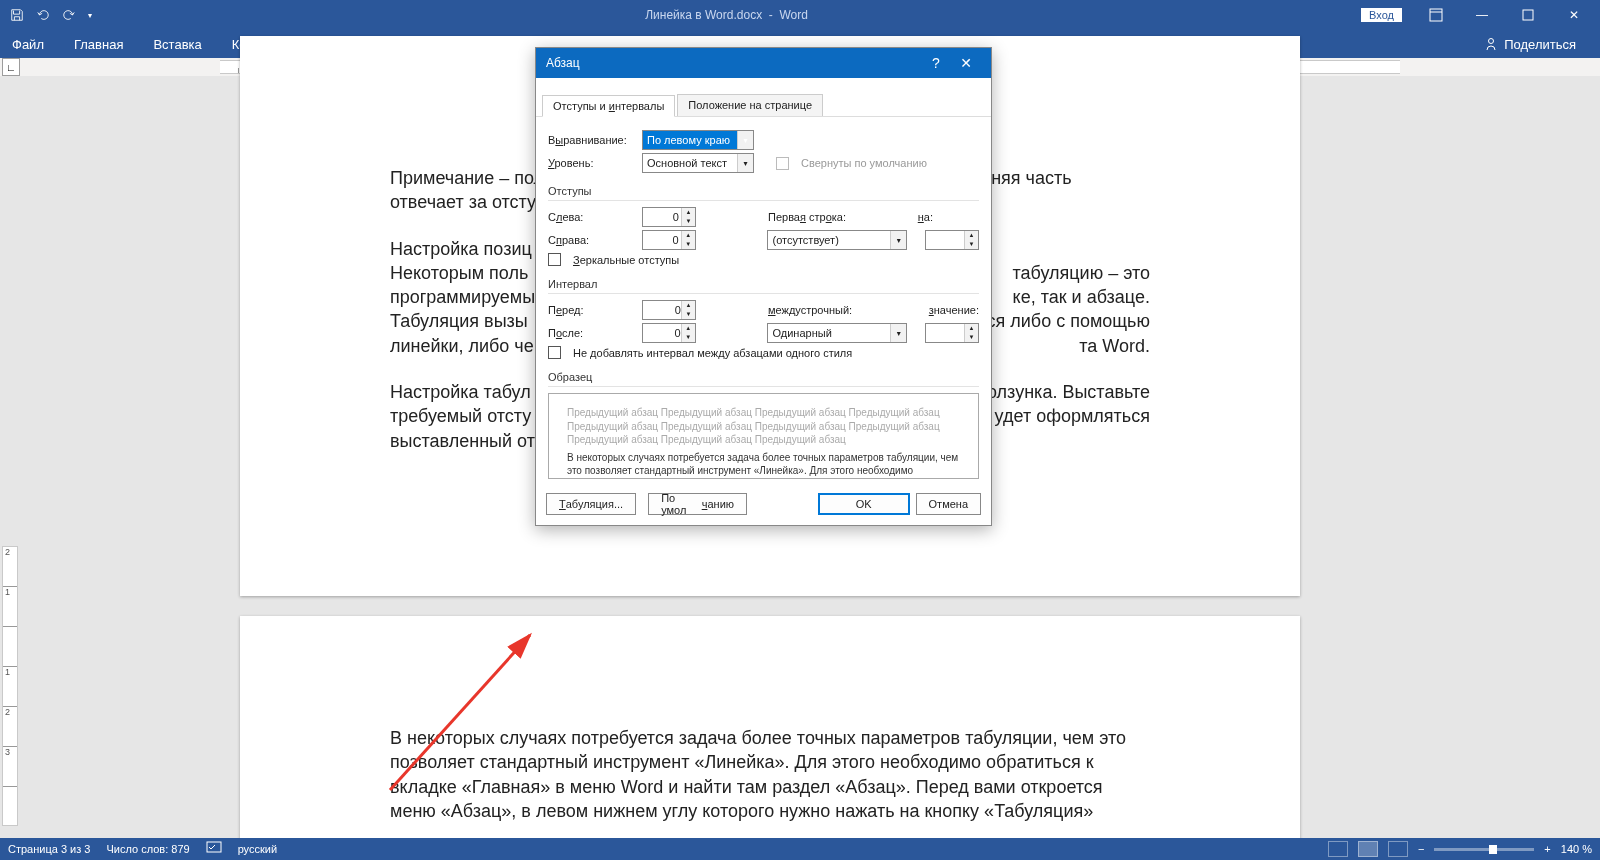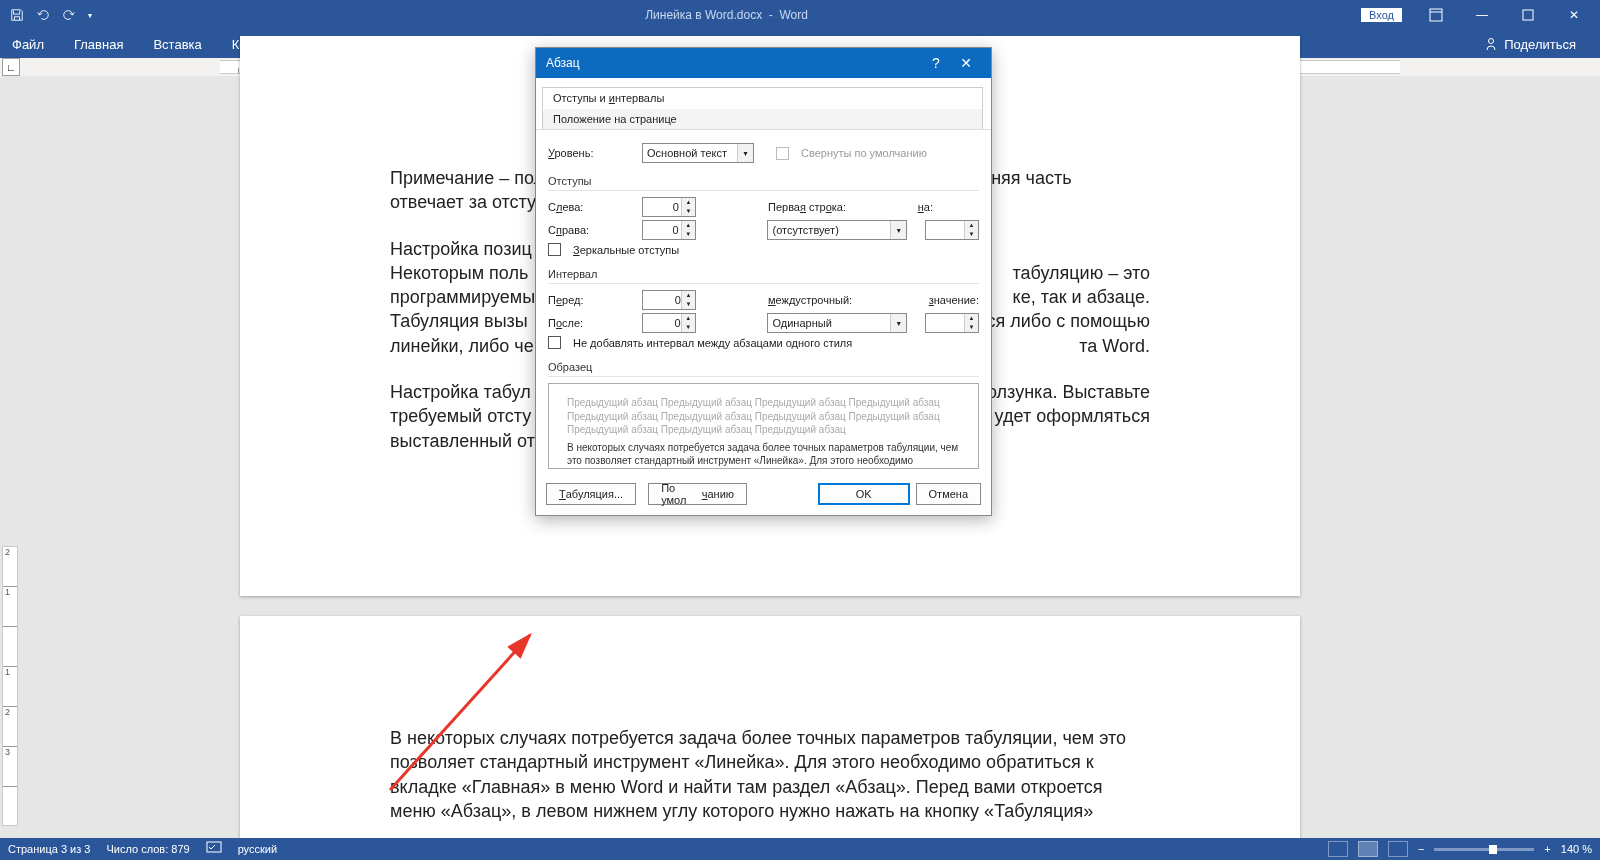--- a/index.html
+++ b/index.html
@@ -38,21 +38,21 @@
   .page1 { top: -40px; height: 560px; padding: 130px 150px 40px 150px; }
   .page2 { top: 540px; height: 400px; padding: 110px 150px 40px 150px; }
   .body-text { font-family: "Times New Roman", serif; font-size: 18px; color: #222; line-height: 1.35; }
   .body-text p { margin-bottom: 22px; }
 
   
   .dialog { position: absolute; left: 527px; top: 47px; width: 457px; background: #fff; border: 1px solid #888; box-shadow: 0 4px 16px rgba(0,0,0,0.3); z-index: 50; font-size: 11px; color: #222; margin-left: 8px; }
   .dlg-title { height: 30px; background: #0c6ac0; color: #fff; display: flex; align-items: center; padding: 0 10px; font-size: 12px; }
   .dlg-title .t { flex: 1; }
   .dlg-title .help, .dlg-title .close { width: 30px; text-align: center; font-size: 14px; cursor:pointer; }
-  .dlg-tabs { display: flex; padding: 8px 6px 0 6px; border-bottom: 1px solid #ddd; flex-direction: column; }
+  .dlg-tabs { display: flex; padding: 16px 6px 0 6px; border-bottom: 1px solid #ddd; }
   .dlg-tab { padding: 4px 10px; border: 1px solid #ccc; border-bottom: none; background: #f4f4f4; font-size: 11px; margin-right: 2px; }
   .dlg-tab.active { background: #fff; border-bottom: 1px solid #fff; position:relative; top:1px; }
   .dlg-body { padding: 10px 12px 8px 12px; }
   .grp-h { color: #333; font-size: 11px; margin: 4px 0 6px 0; height: 14px; border-bottom:1px solid #e3e3e3; }
   .grp-h span { background:#fff; padding-right:6px; position:relative; top:-2px; }
   .row { display: flex; align-items: center; gap: 6px; margin: 3px 0; }
   .lbl { width: 88px; }
   .lbl2 { width: 120px; }
   .combo, .spin, .input { border: 1px solid #888; height: 20px; display: flex; align-items: center; background:#fff; font-size:11px; }
   .combo { padding: 0 4px; position: relative; }
@@ -230,20 +230,27 @@
     <span class="t">Абзац</span>
     <span class="help">?</span>
     <span class="close">✕</span>
   </div>
   <div class="dlg-tabs">
     <div class="dlg-tab active"><span>Отступы и <span class="u">и</span>нтервалы</span></div>
     <div class="dlg-tab">Положение на странице</div>
   </div>
   <div class="dlg-body">
     <div class="row">
+      <span class="lbl">В<span class="u">ы</span>равнивание:</span>
+      <div class="combo sel" style="width:112px">
+          <span>По левому краю</span>
+          <span class="arrow">▾</span>
+        </div>
+    </div>
+    <div class="row">
       <span class="lbl"><span class="u">У</span>ровень:</span>
       <div class="combo" style="width:112px">
           <span>Основной текст</span>
           <span class="arrow">▾</span>
         </div>
       <span style="width:10px"></span>
       <span class="chk" style="opacity:0.4"></span>
       <span style="color:#999">Свернуты по умолчанию</span>
     </div>
 

